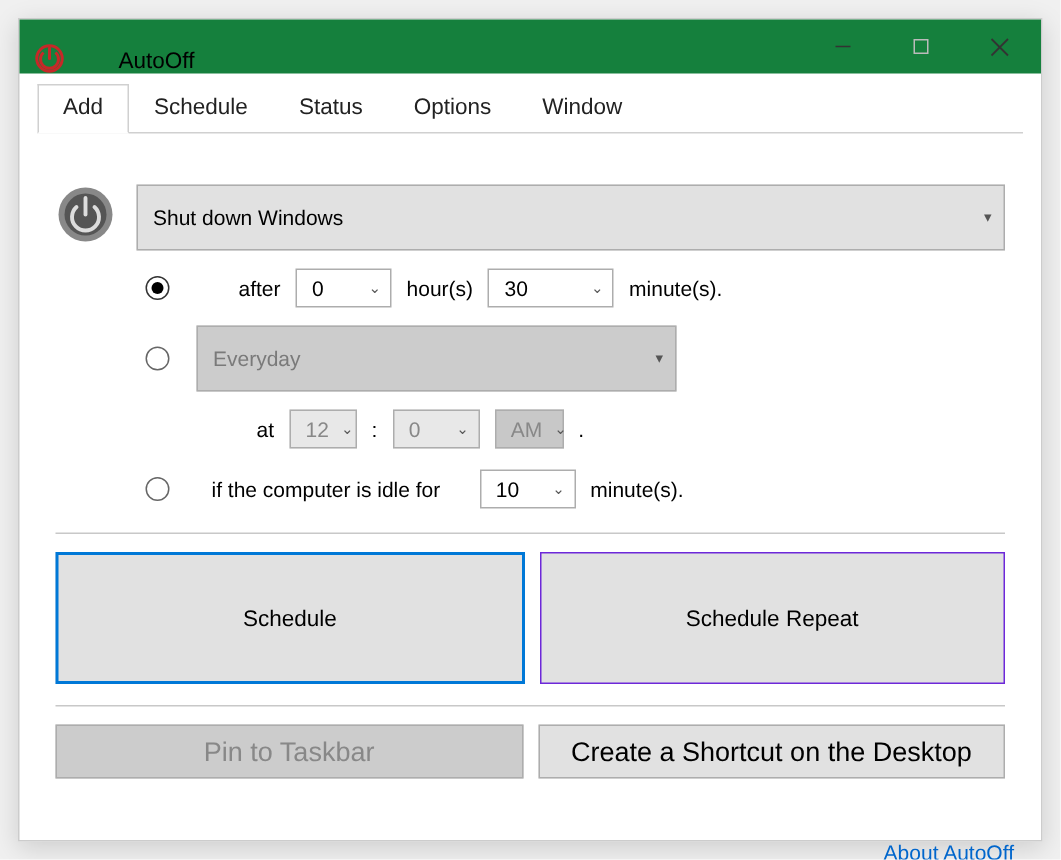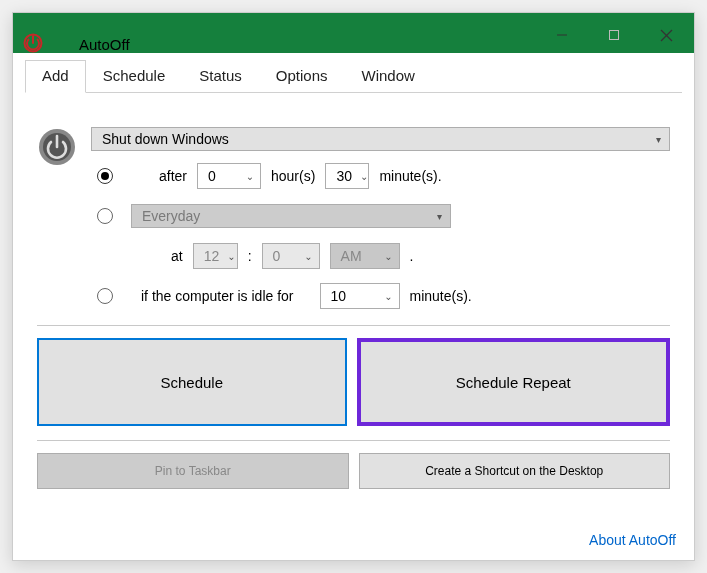--- a/index.html
+++ b/index.html
@@ -90,21 +90,21 @@
       margin-top: 0px;
     }
     .action-config {
       flex: 1;
       display: flex;
       flex-direction: column;
       gap: 10px;
     }
     .combo {
       width: 100%;
-      height: 24px;
+      height: 44px;
       border: 1px solid #adadad;
       background: #e1e1e1;
       display: flex;
       align-items: center;
       justify-content: space-between;
       padding: 0 8px 0 10px;
       font-size: 14px;
     }
     .combo.disabled {
       background: #cccccc;
@@ -165,40 +165,40 @@
       border-top: 1px solid #c8c8c8;
       margin: 14px 0 12px 0;
     }
     .btn-row {
       display: flex;
       gap: 10px;
     }
     .big-btn {
       flex: 1;
       height: 88px;
-      border: 4px solid #6d28d9;
+      border: 1px solid #6d28d9;
       background: #e1e1e1;
       display: flex;
       align-items: center;
       justify-content: center;
       font-size: 15px;
     }
     .big-btn.primary {
       border: 2px solid #0078d7;
       background: #e1e1e1;
     }
     .small-btn {
       flex: 1;
       height: 36px;
       border: 1px solid #adadad;
       background: #e1e1e1;
       display: flex;
       align-items: center;
       justify-content: center;
-      font-size: 12px;
+      font-size: 18px;
     }
     .small-btn.disabled {
       background: #cccccc;
       color: #888;
     }
     .footer {
       display: flex;
       justify-content: flex-end;
       padding: 6px 18px 12px 0;
     }
@@ -274,21 +274,21 @@
           <span class="radio">
               <span class="dot"></span>
             </span>
           <span class="indent"></span>
           <span>after</span>
           <span class="combo-small" style="width:64px">
             <span>0</span>
             <span class="chev">⌄</span>
           </span>
           <span>hour(s)</span>
-          <span class="combo-small" style="width:44px">
+          <span class="combo-small" style="width:84px">
             <span>30</span>
             <span class="chev">⌄</span>
           </span>
           <span>minute(s).</span>
         </div>
 
         <div class="opt-row">
           <span class="radio empty"></span>
           <div class="combo disabled" style="flex:1;max-width:320px;margin-left:8px">
             <span>Everyday</span>
@@ -300,33 +300,33 @@
           <span>at</span>
           <span class="combo-small disabled" style="width:45px">
             <span>12</span>
             <span class="chev">⌄</span>
           </span>
           <span>:</span>
           <span class="combo-small disabled" style="width:58px">
             <span>0</span>
             <span class="chev">⌄</span>
           </span>
-          <span class="combo-small disabled grey" style="width:70px">
+          <span class="combo-small disabled grey" style="width:46px">
             <span>AM</span>
             <span class="chev">⌄</span>
           </span>
           <span>.</span>
         </div>
 
         <div class="opt-row">
           <span class="radio empty"></span>
           <span style="width:8px"></span>
           <span>if the computer is idle for</span>
           <span style="width:6px"></span>
-          <span class="combo-small" style="width:80px">
+          <span class="combo-small" style="width:64px">
             <span>10</span>
             <span class="chev">⌄</span>
           </span>
           <span>minute(s).</span>
         </div>
       </div>
     </div>
 
     <hr class="hr">
 

